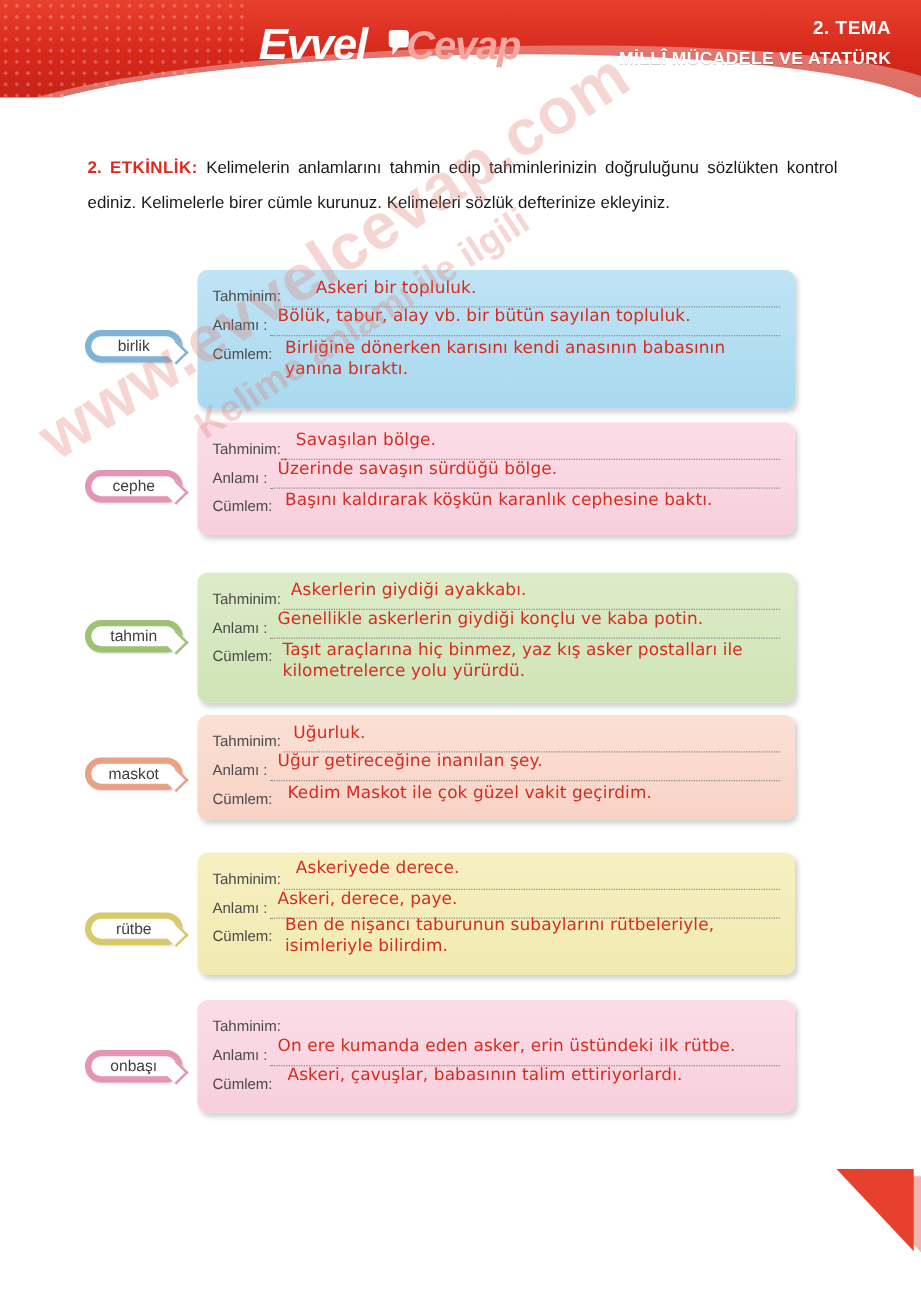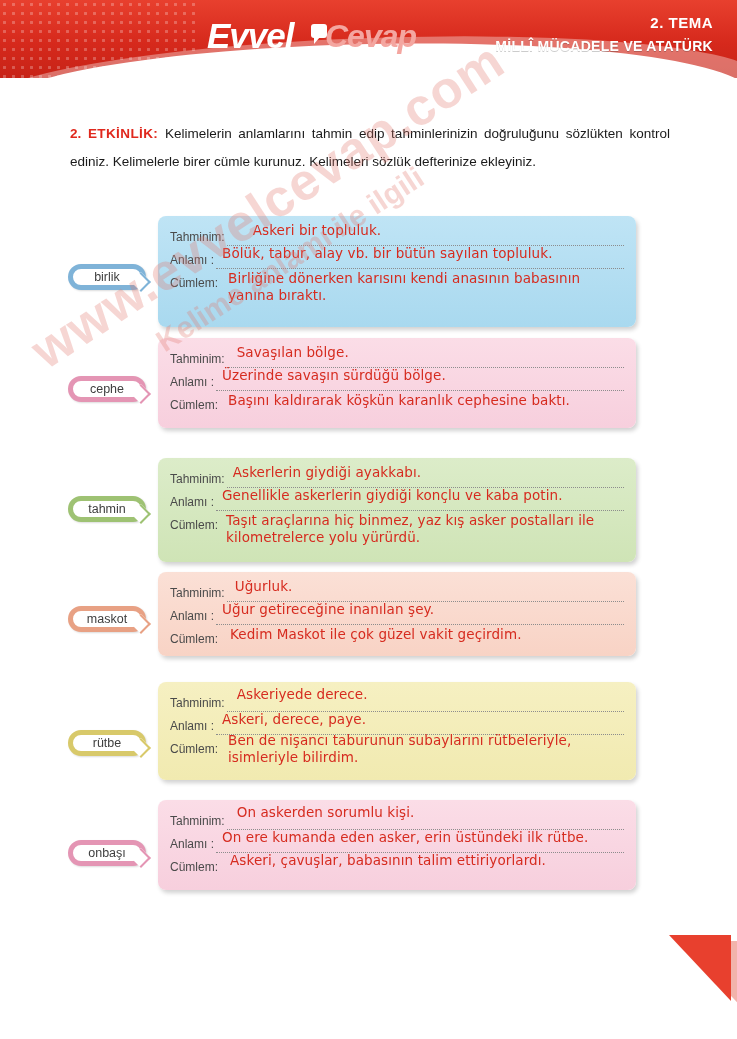--- a/index.html
+++ b/index.html
@@ -453,25 +453,20 @@
           </span>
       </div>
     </div>
   </div>
 
   <div class="row" style="top:800px;">
     <div class="word-tab t-rose" style="top:40px;">onbaşı</div>
     <div class="card c-rose" style="top:0; height:90px;">
       <div class="line">
         <span class="lbl">Tahminim:</span>
-        <span class="ansline">
-            <span class="underline-row" style="display:block;">
-              <span class="ans hand" style="position:absolute;left:6px;top:-6px;">On askerden sorumlu kişi.</span>
-            </span>
-          </span>
       </div>
       <div class="line">
         <span class="lbl">Anlamı :</span>
         <span class="ansline">
             <span class="underline-row" style="display:block;">
               <span class="ans hand" style="position:absolute;left:2px;top:-4px;white-space:nowrap;">On ere kumanda eden asker, erin üstündeki ilk rütbe.</span>
             </span>
           </span>
       </div>
       <div class="line">

